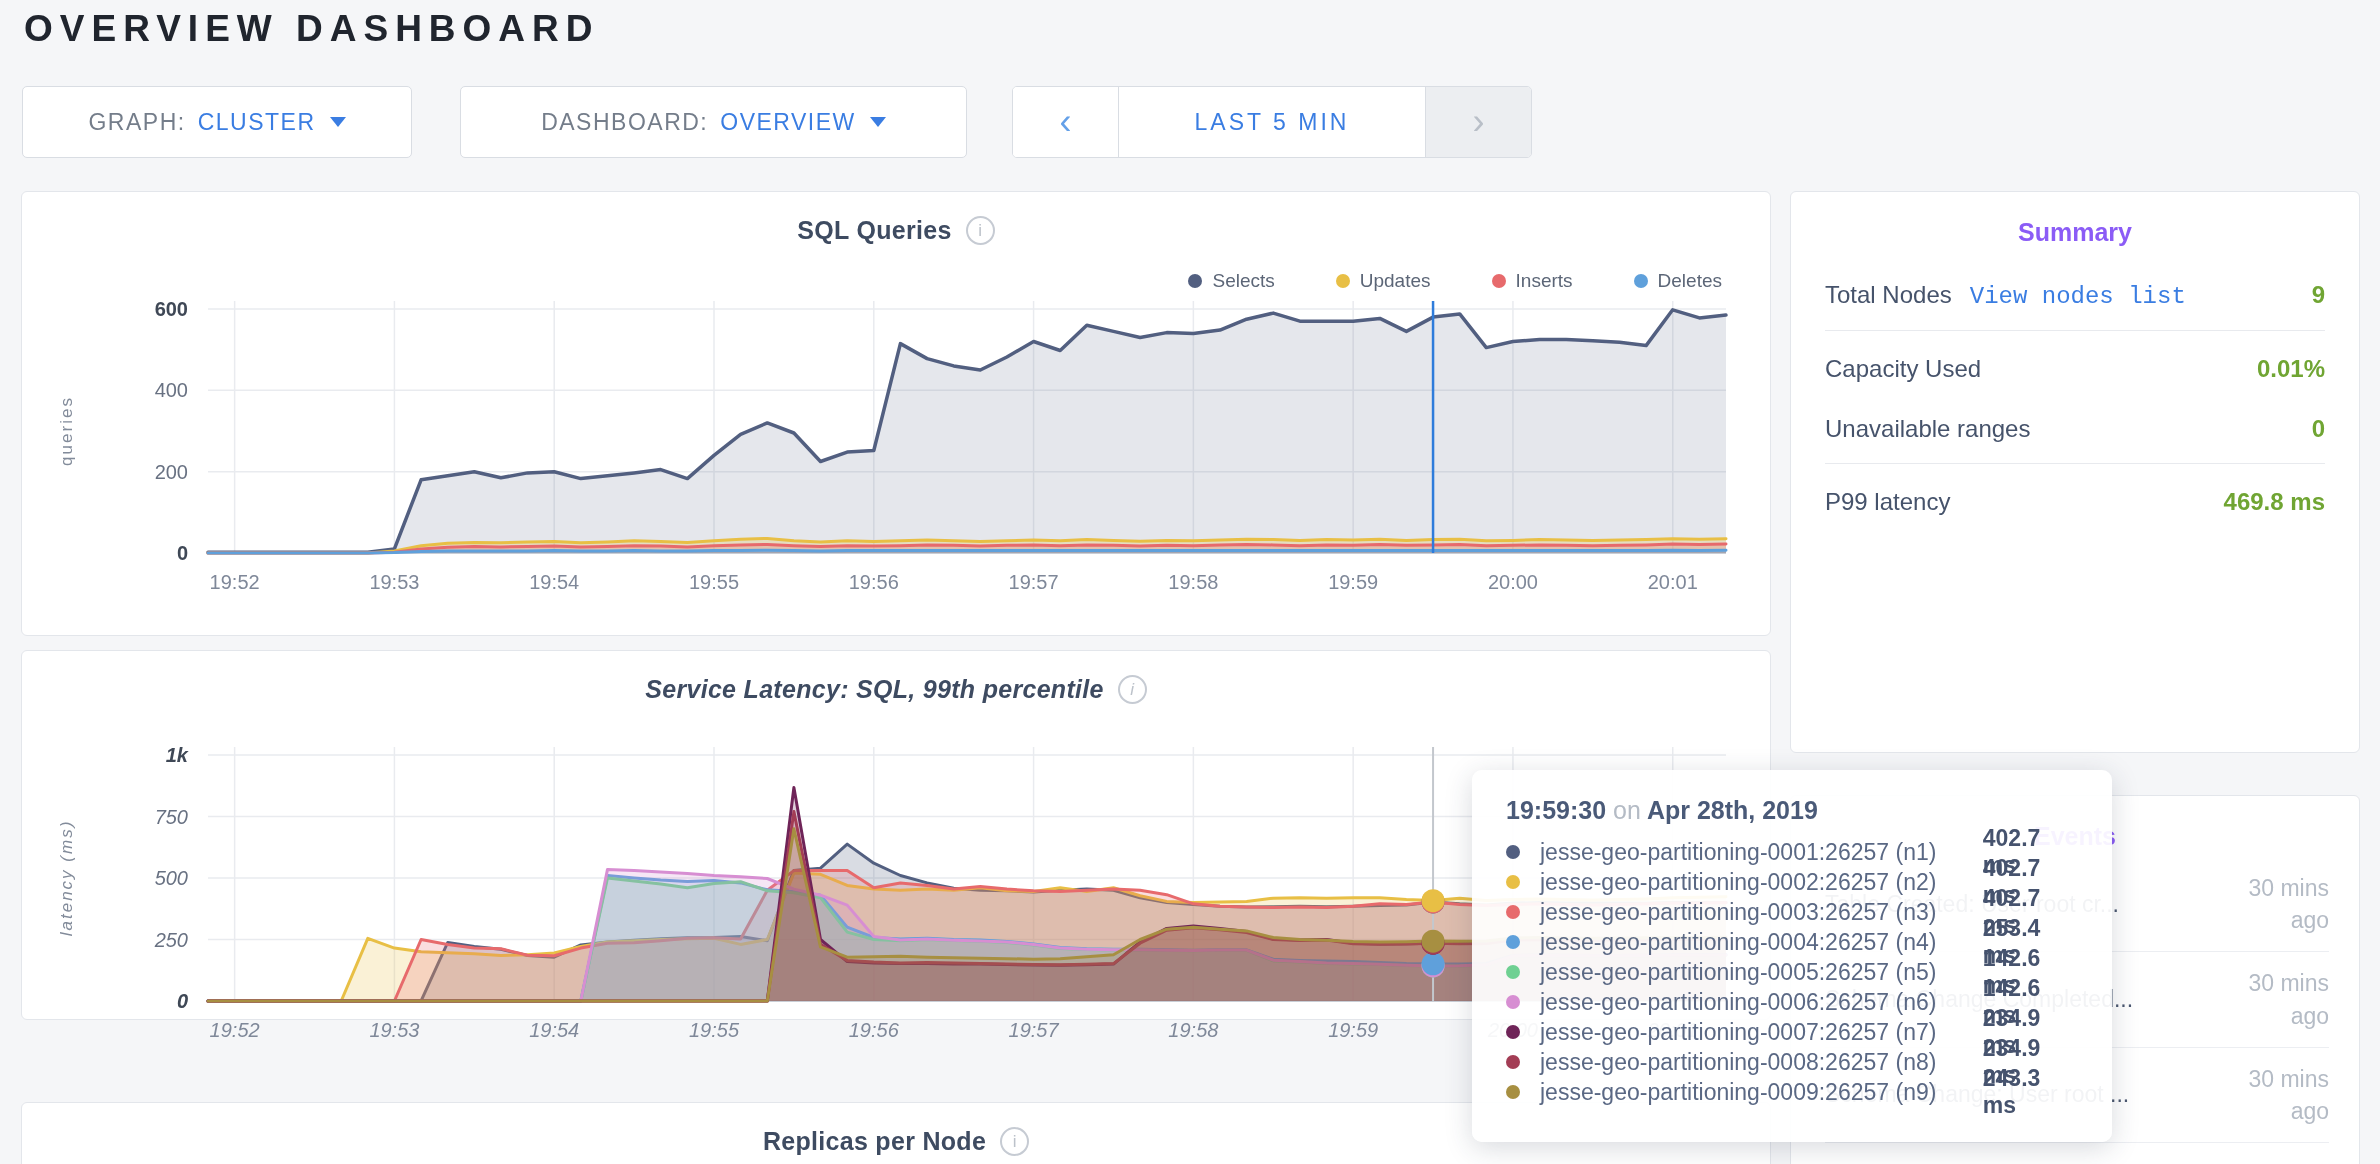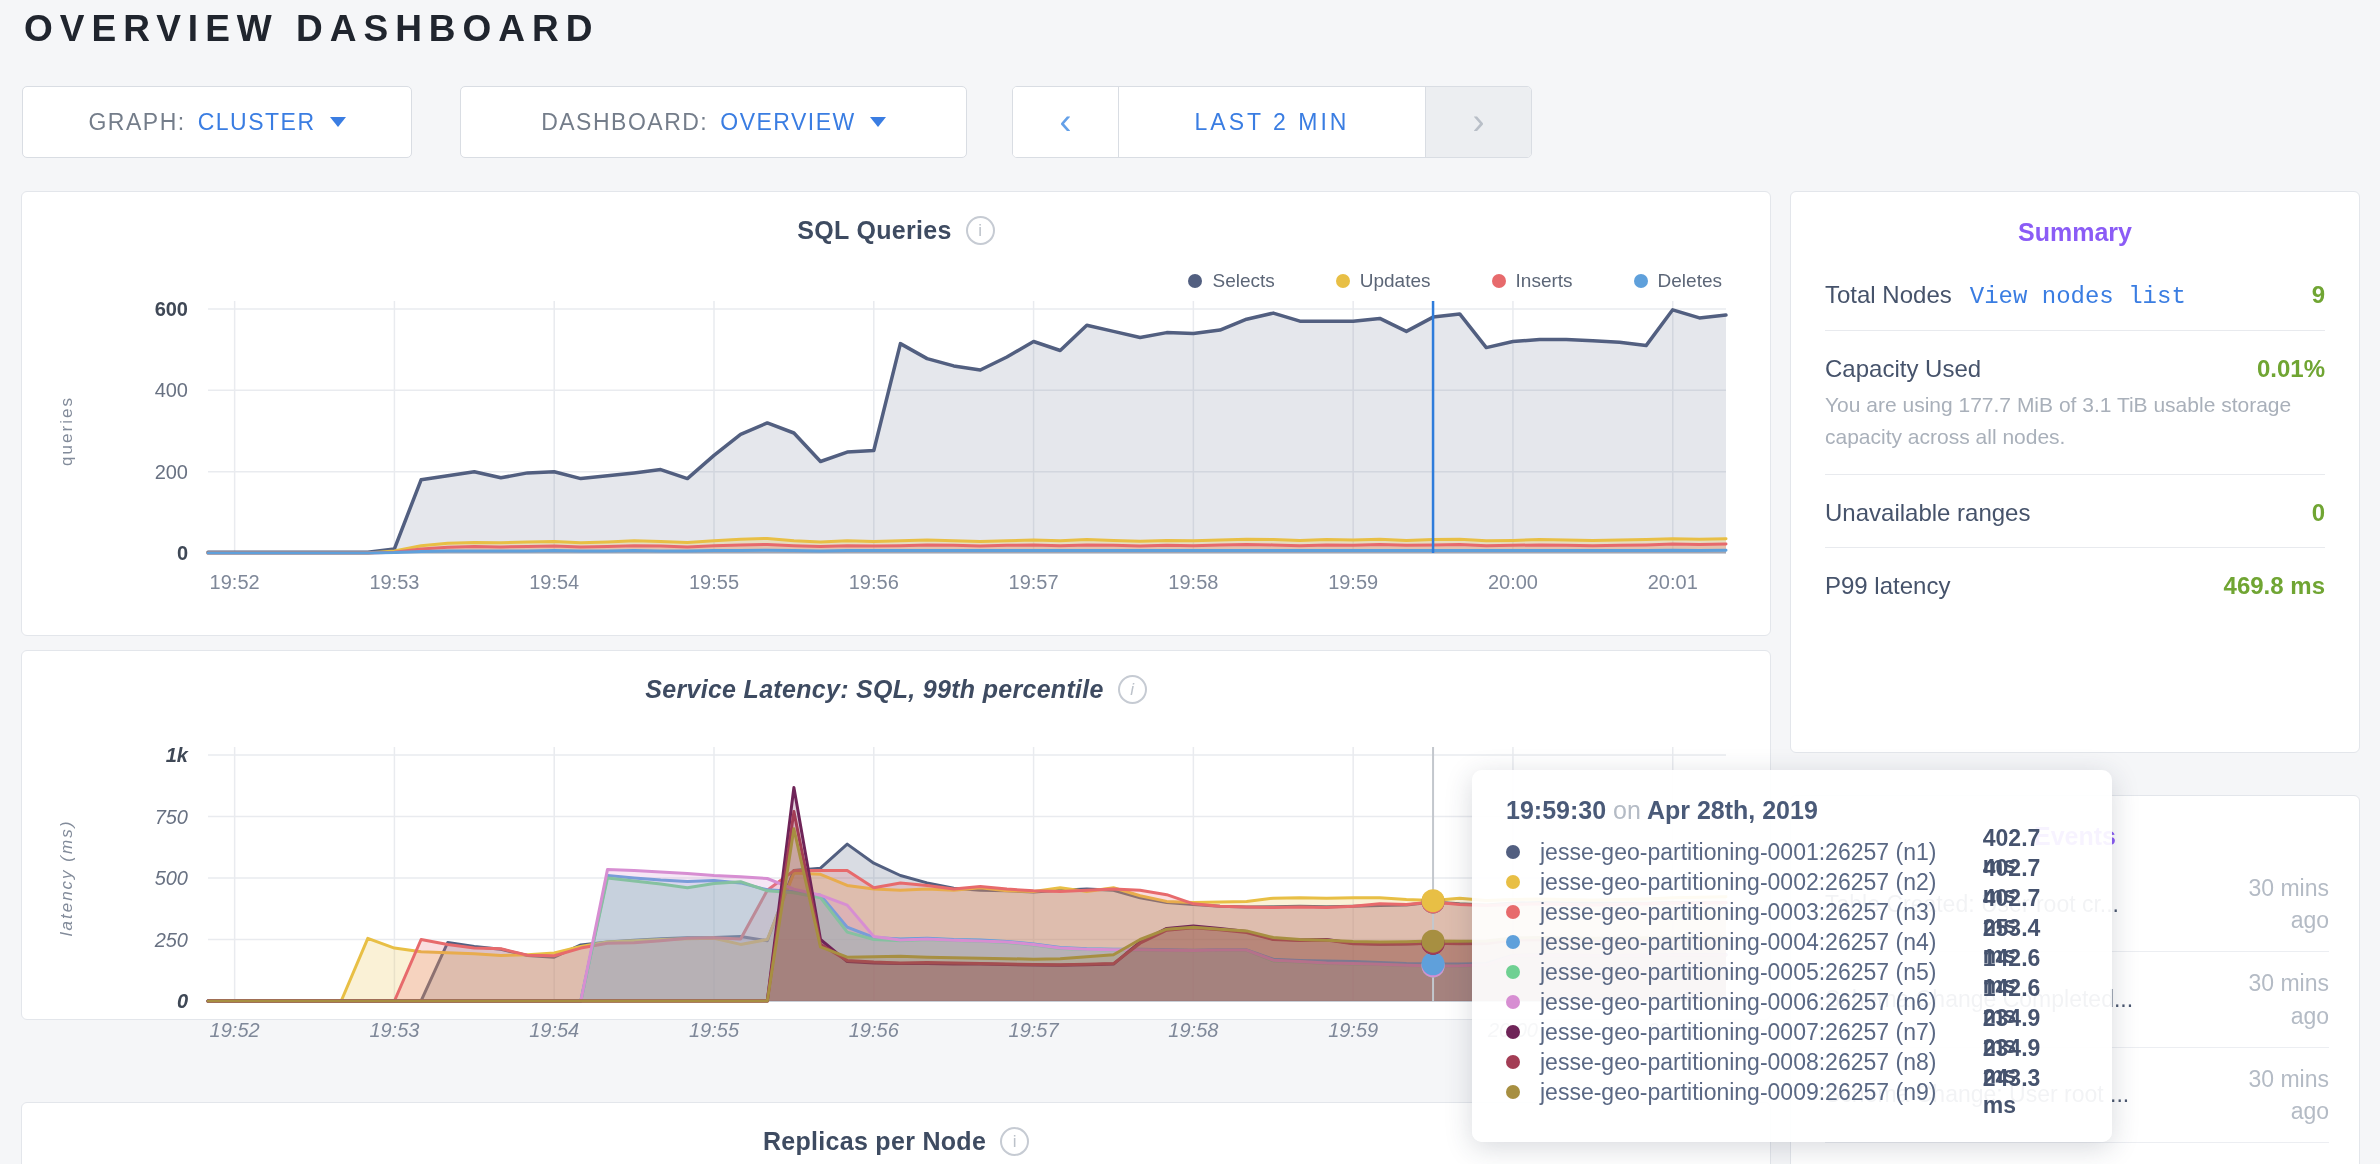--- a/index.html
+++ b/index.html
@@ -91,21 +91,21 @@
   </div>
   <div class="ctrl" style="left:460px; width:507px;">
     <span class="dd-label">DASHBOARD:</span>
     <span class="dd-value">OVERVIEW</span>
     <span class="caret"></span>
   </div>
   <div class="timesel">
     <button class="ts-btn prev">
       <span>‹</span>
     </button>
-    <div class="ts-label">LAST 2 MIN</div>
+    <div class="ts-label">LAST 5 MIN</div>
     <button class="ts-btn disabled" style="border-left:1px solid #d9dde3;">
       <span>›</span>
     </button>
   </div>
 
   <section class="card" id="card-sql">
     <div class="chart-head">
       <span class="chart-title">SQL Queries</span>
       <span class="info-icon">i</span>
     </div>
@@ -250,21 +250,20 @@
       <div class="sum-row">
         <span class="sum-label">Total Nodes</span>
         <a class="sum-link">View nodes list</a>
         <span class="sum-value">9</span>
       </div>
       <div class="sum-group">
         <div class="sum-row">
           <span class="sum-label">Capacity Used</span>
           <span class="sum-value">0.01%</span>
         </div>
-        <div class="sum-note">You are using 177.7 MiB of 3.1 TiB usable storage capacity across all nodes.</div>
       </div>
       <div class="sum-row">
         <span class="sum-label">Unavailable ranges</span>
         <span class="sum-value">0</span>
       </div>
       <div class="sum-row last">
         <span class="sum-label">P99 latency</span>
         <span class="sum-value">469.8 ms</span>
       </div>
     </div>

